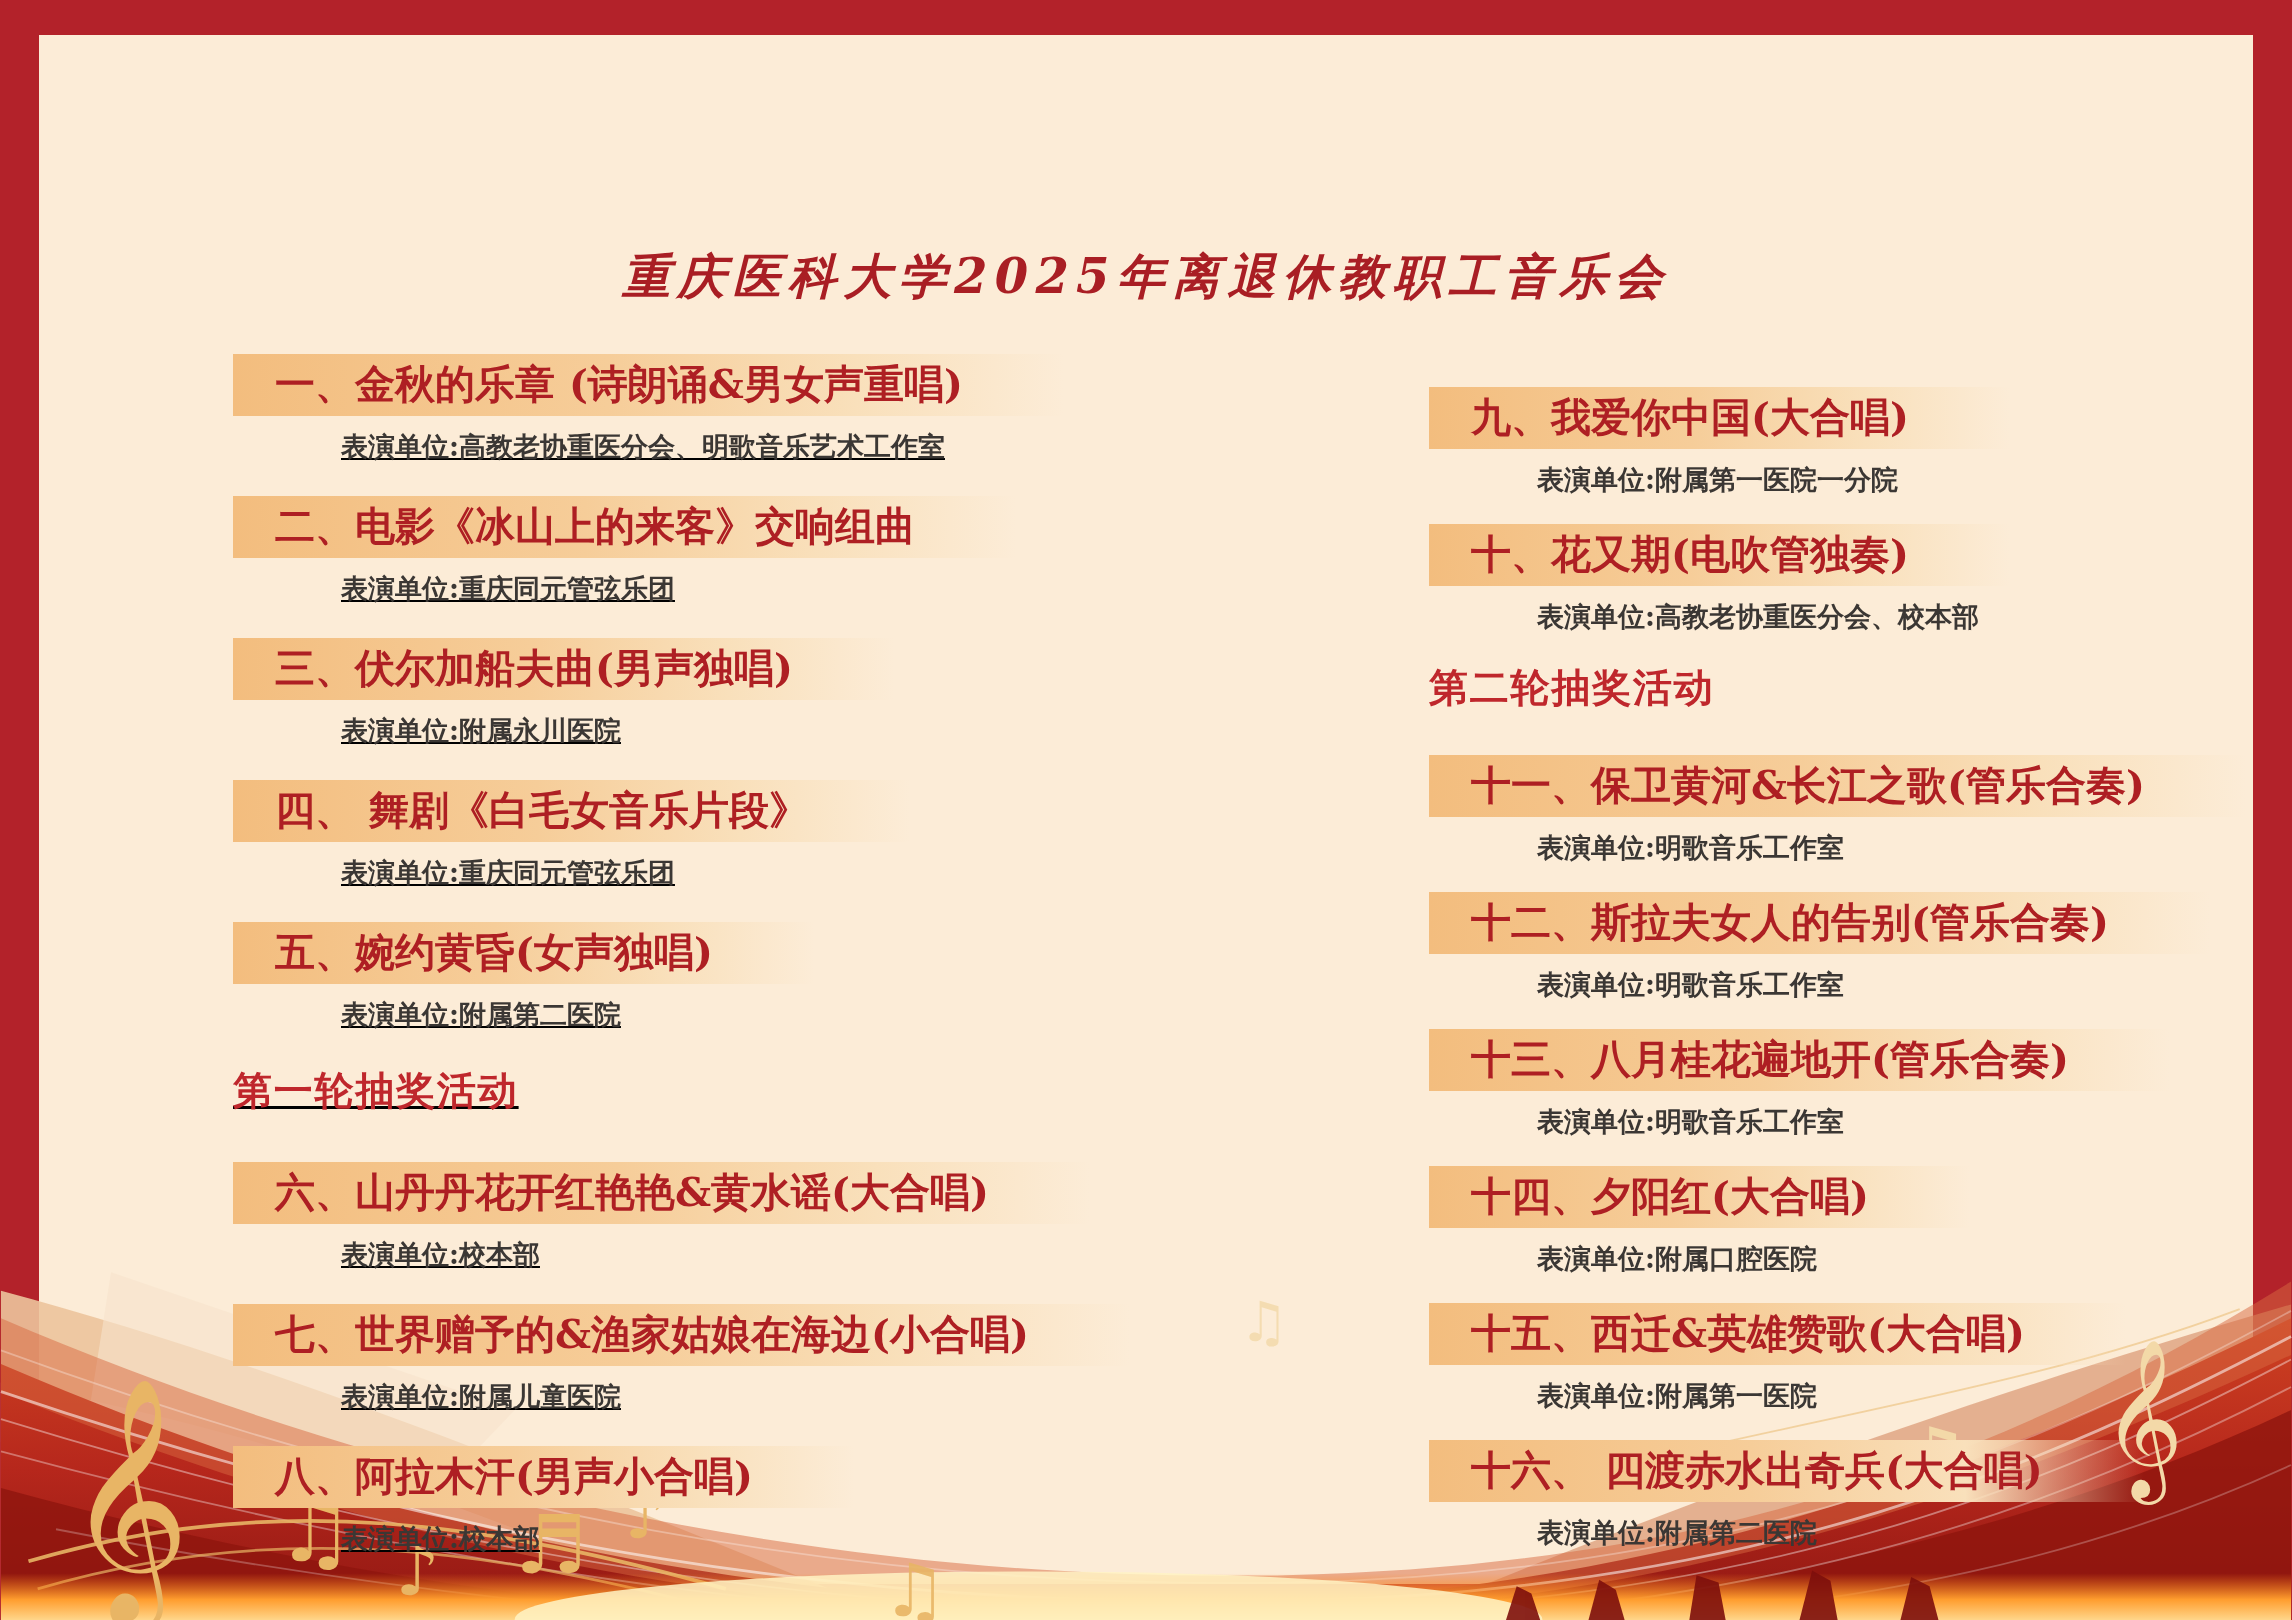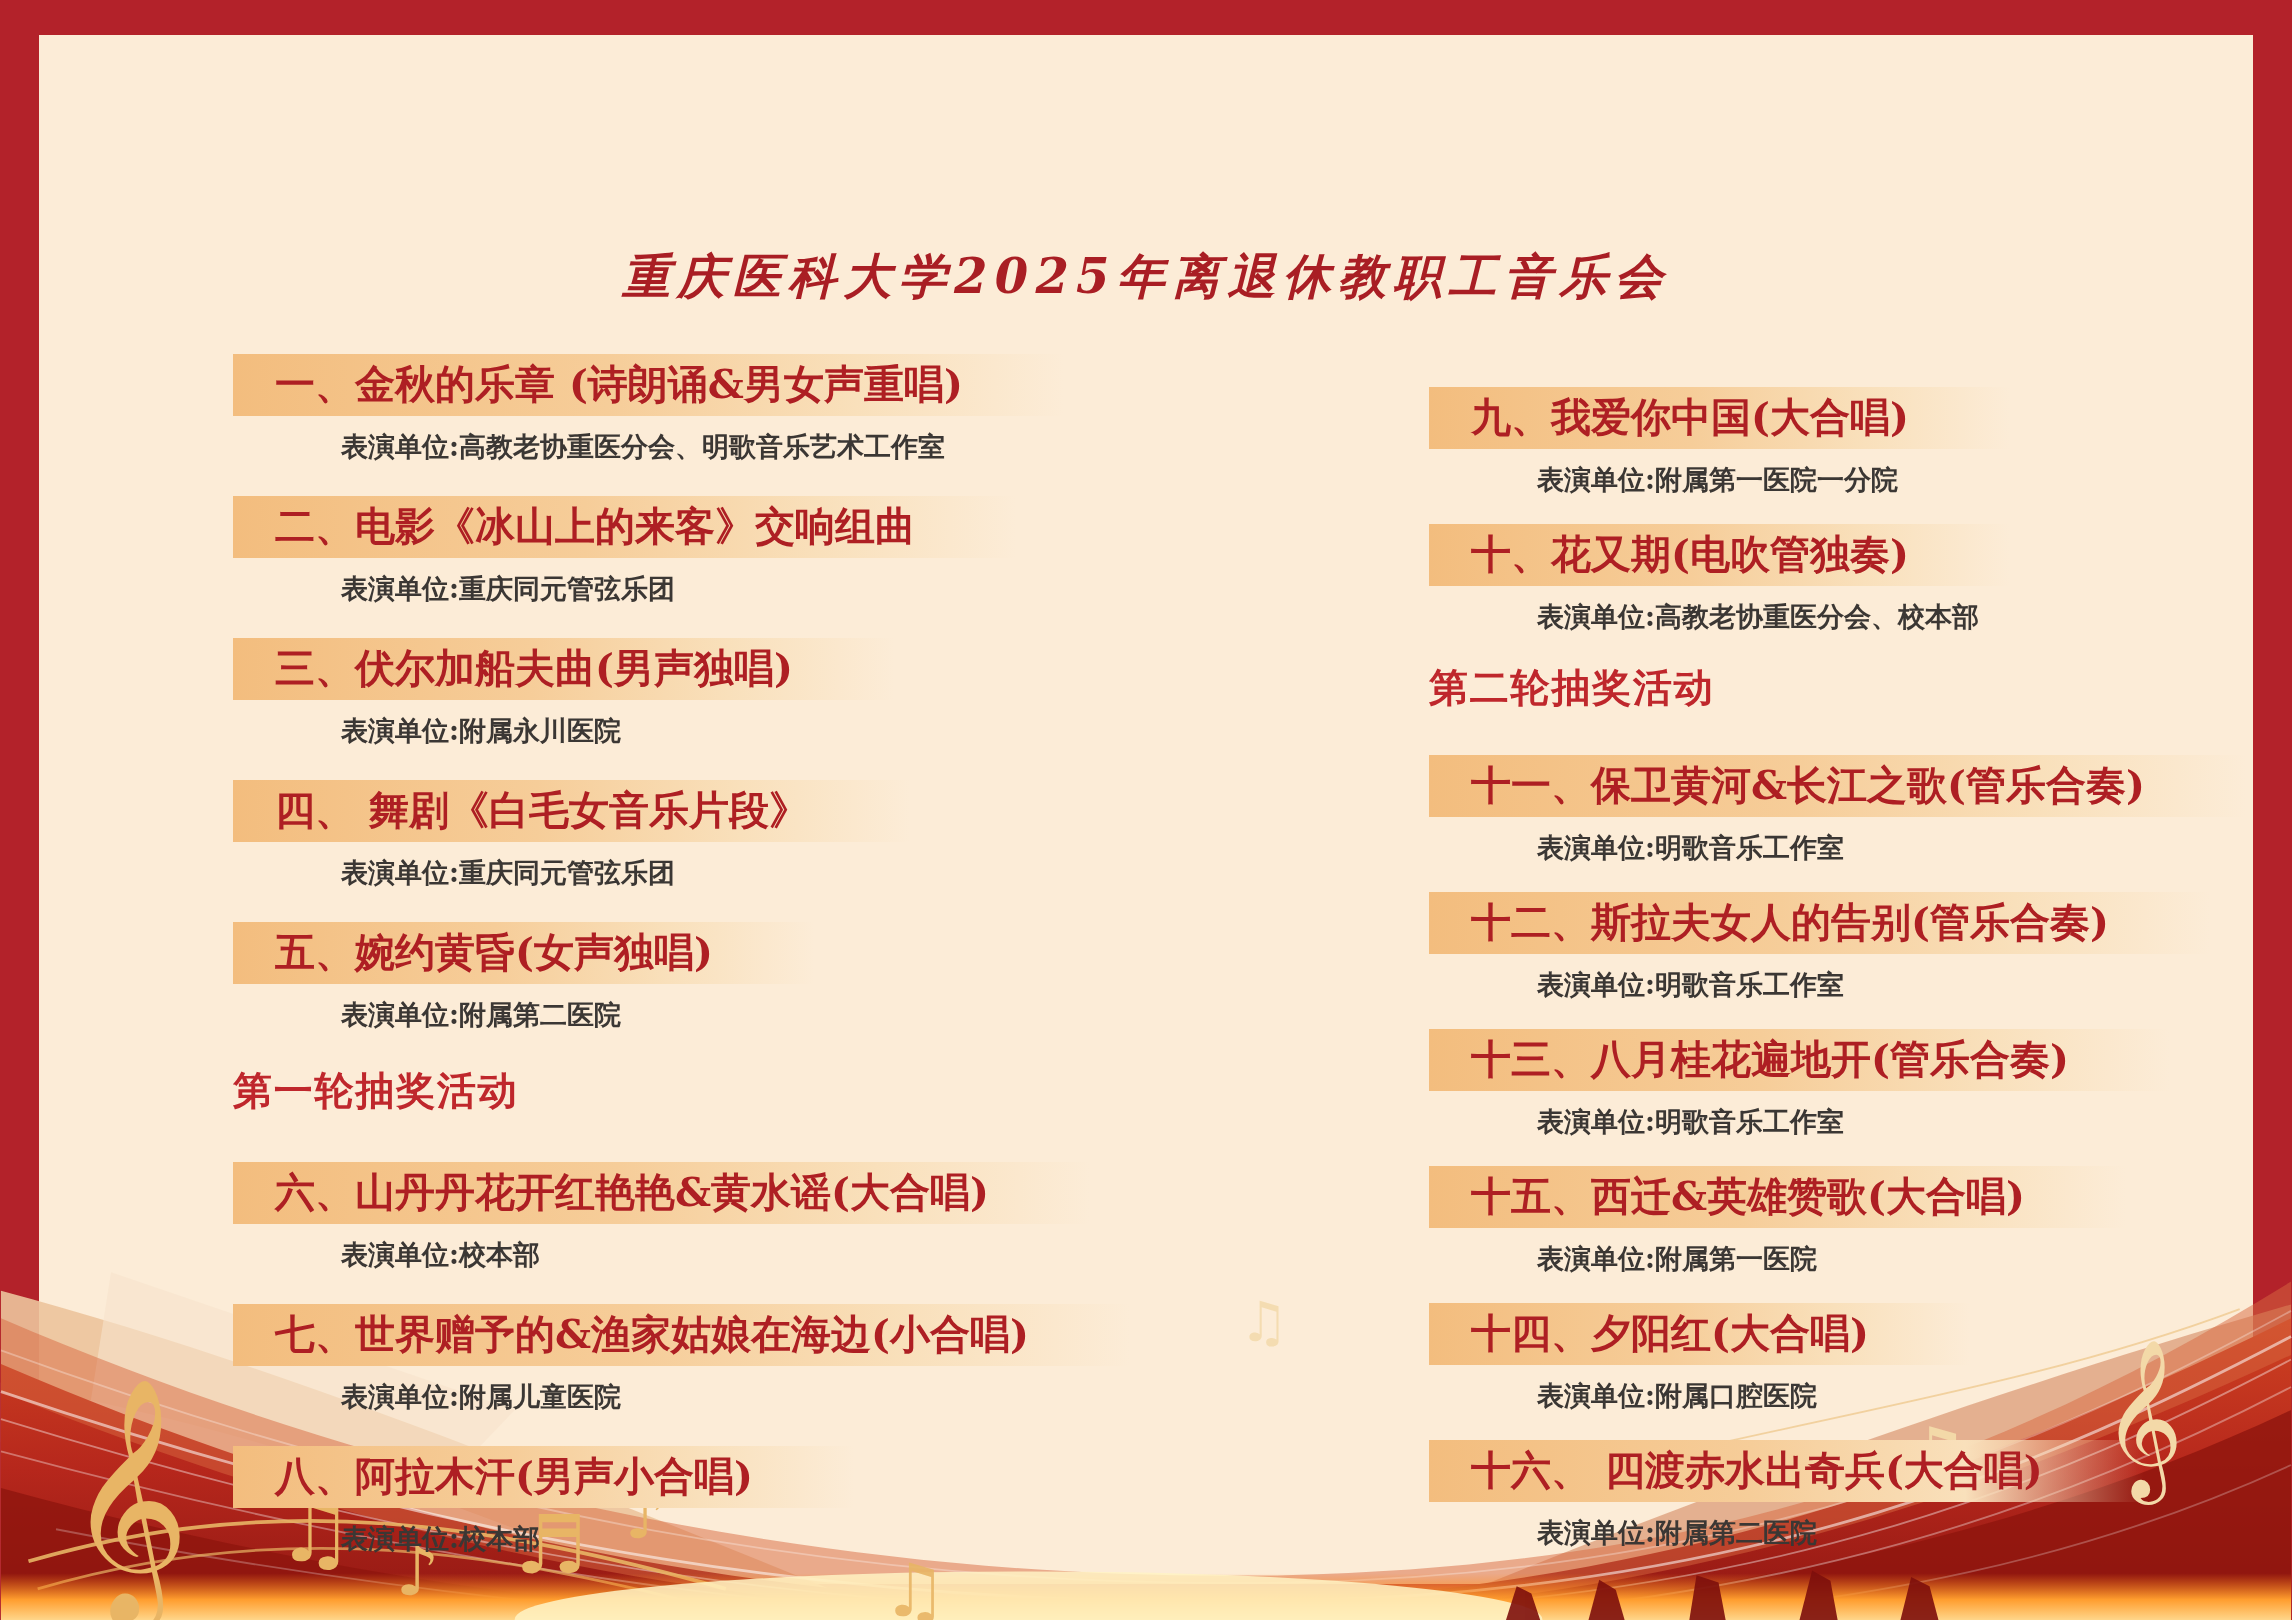--- a/index.html
+++ b/index.html
@@ -28,21 +28,21 @@
     position:absolute; top:210px; left:0; width:100%;
     text-align:center;
     font-size:48px;
     font-weight:bold;
     font-style:italic;
     color:#a91e24;
     letter-spacing:7.3px;
     font-family:"DejaVu Serif", serif;
   }
   .col{position:absolute; z-index:3;}
-  .col-left{left:194px; top:319px; width:973px;}
+  .col-left{left:194px; top:319px; width:973px;text-decoration:underline;}
   .col-right{left:1390px; top:352px; width:790px;}
   .item{margin-bottom:31px;}
   .col-right .item{margin-bottom:26px;}
   .item-title{
     display:inline-block;
     font-size:40px; line-height:1.0;
     font-weight:bold;
     color:#ae1f23;
     padding:10px 101px 12px 42px;
     background:linear-gradient(90deg,#f3bd7e 0%, #f6cd99 45%, #f9e0bb 75%, rgba(250,228,196,0) 100%);
@@ -143,27 +143,27 @@
     <div class="item-title">十二、斯拉夫女人的告别(管乐合奏)</div>
     <div class="item-unit">表演单位:明歌音乐工作室</div>
   </div>
 
   <div class="item">
     <div class="item-title">十三、八月桂花遍地开(管乐合奏)</div>
     <div class="item-unit">表演单位:明歌音乐工作室</div>
   </div>
 
   <div class="item">
+    <div class="item-title">十四、夕阳红(大合唱)</div>
+    <div class="item-unit">表演单位:附属口腔医院</div>
+  </div>
+
+  <div class="item">
     <div class="item-title">十五、西迁&amp;英雄赞歌(大合唱)</div>
     <div class="item-unit">表演单位:附属第一医院</div>
-  </div>
-
-  <div class="item">
-    <div class="item-title">十四、夕阳红(大合唱)</div>
-    <div class="item-unit">表演单位:附属口腔医院</div>
   </div>
 
   <div class="item">
     <div class="item-title">十六、 四渡赤水出奇兵(大合唱)</div>
     <div class="item-unit">表演单位:附属第二医院</div>
   </div>
 </div>
   </div>
 
   <svg class="decor" viewBox="0 0 2496 400">

